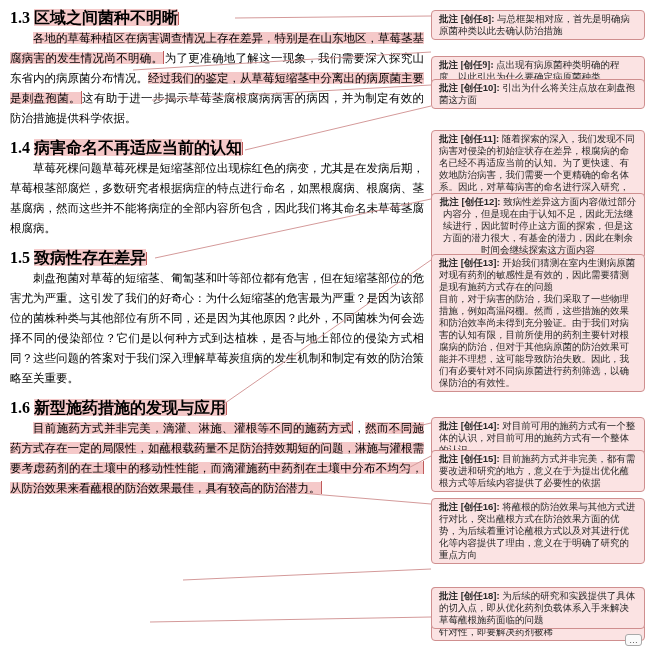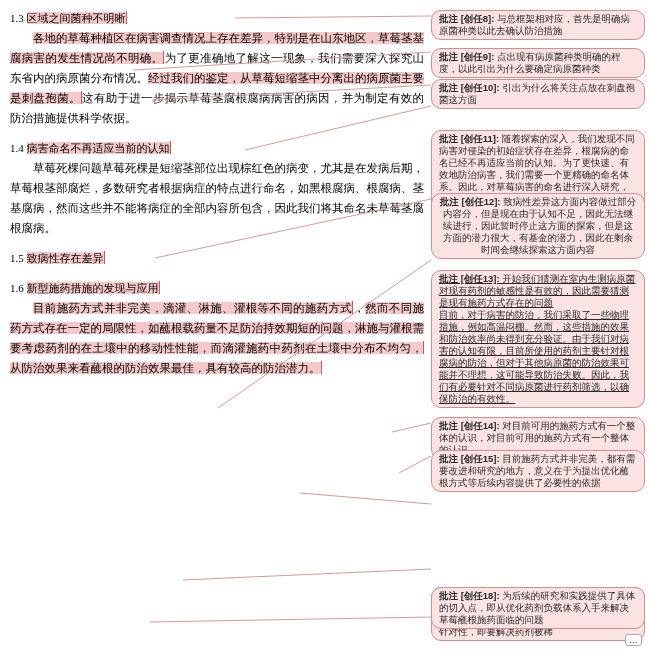--- a/index.html
+++ b/index.html
@@ -9,31 +9,31 @@
   }
   svg.connectors{position:absolute;left:0;top:0;width:649px;height:670px;z-index:1;pointer-events:none;}
 
   
   .document{
     position:absolute;left:0;top:0;width:428px;box-sizing:border-box;
     padding:8px 4px 0 10px;z-index:0;
     font-family:"Liberation Serif","DejaVu Serif",serif;
     font-size:11.5px;line-height:20px;color:#000;text-align:justify;
   }
-  .doc-heading{font-weight:normal;font-size:11px;margin:10px 0 0 0;}
+  .doc-heading{font-weight:bold;font-size:16px;margin:10px 0 0 0;}
   .doc-heading.first{margin-top:0;}
   .doc-para{margin:0;text-indent:2em;}
   .hl{background:var(--hl,#f5c9c9);}
   .anchor-bar{display:inline-block;width:1px;height:13px;background:var(--bar,#bf5b5b);vertical-align:-2px;}
 
   
   .comments-column{position:absolute;left:425px;top:0;width:224px;height:670px;z-index:2;}
   .comment-box{
     position:absolute;left:6px;width:214px;box-sizing:border-box;
-    background:var(--boxbg,#fbe3e3);border:1px solid var(--boxbd,#cf8f8f);border-radius:10px;
+    background:var(--boxbg,#fbe3e3);border:1px solid var(--boxbd,#cf8f8f);border-radius:4px;
     padding:2px 7px;font-size:9.5px;line-height:12px;color:#282828;
     white-space:pre-line;
   }
   .comment-label{font-weight:bold;}
   .overflow-btn{
     position:absolute;right:2px;bottom:-6px;width:17px;height:12px;
     background:#fafafa;border:1px solid #a9a9a9;border-radius:3px;
     font-size:9px;line-height:7px;text-align:center;color:#555;padding:0;cursor:pointer;
   }
 </style>
@@ -52,28 +52,30 @@
     <line x1="300" y1="493" x2="431" y2="504" stroke="#d49a9a" stroke-width="1"></line>
     <line x1="183" y1="580" x2="431" y2="569" stroke="#d49a9a" stroke-width="1"></line>
     <line x1="150" y1="622" x2="431" y2="617" stroke="#d49a9a" stroke-width="1"></line>
   </svg>
 <div class="document">
     <div class="doc-heading first"><span>1.3&nbsp;</span><span class="hl">区域之间菌种不明晰</span><span class="anchor-bar"></span></div>
     <p class="doc-para"><span class="hl">各地的草莓种植区在病害调查情况上存在差异，特别是在山东地区，草莓茎基腐病害的发生情况尚不明确。</span><span class="anchor-bar"></span><span>为了更准确地了解这一现象，我们需要深入探究山东省内的病原菌分布情况。</span><span class="hl">经过我们的鉴定，从草莓短缩茎中分离出的病原菌主要是刺盘孢菌。</span><span class="anchor-bar"></span><span>这有助于进一步揭示草莓茎腐根腐病病害的病因，并为制定有效的防治措施提供科学依据。</span></p>
     <div class="doc-heading"><span>1.4&nbsp;</span><span class="hl">病害命名不再适应当前的认知</span><span class="anchor-bar"></span></div>
     <p class="doc-para"><span>草莓死棵问题草莓死棵是短缩茎部位出现棕红色的病变，尤其是在发病后期，草莓根茎部腐烂，多数研究者根据病症的特点进行命名，如黑根腐病、根腐病、茎基腐病，然而这些并不能将病症的全部内容所包含，因此我们将其命名未草莓茎腐根腐病。</span></p>
     <div class="doc-heading"><span>1.5&nbsp;</span><span class="hl">致病性存在差异</span><span class="anchor-bar"></span></div>
+    <p class="doc-para"><span>刺盘孢菌对草莓的短缩茎、匍匐茎和叶等部位都有危害，但在短缩茎部位的危害尤为严重。这引发了我们的好奇心：为什么短缩茎的危害最为严重？是因为该部位的菌株种类与其他部位有所不同，还是因为其他原因？此外，不同菌株为何会选择不同的侵染部位？它们是以何种方式到达植株，是否与地上部位的侵染方式相同？这些问题的答案对于我们深入理解草莓炭疽病的发生机制和制定有效的防治策略至关重要。</span></p>
     <div class="doc-heading"><span>1.6&nbsp;</span><span class="hl">新型施药措施的发现与应用</span><span class="anchor-bar"></span></div>
     <p class="doc-para"><span class="hl">目前施药方式并非完美，滴灌、淋施、灌根等不同的施药方式</span><span class="anchor-bar"></span><span>，</span><span class="hl">然而不同施药方式存在一定的局限性，如蘸根载药量不足防治持效期短的问题，淋施与灌根需要考虑药剂的在土壤中的移动性性能，而滴灌施药中药剂在土壤中分布不均匀，</span><span class="anchor-bar"></span><span class="hl">从防治效果来看蘸根的防治效果最佳，具有较高的防治潜力。</span><span class="anchor-bar"></span></p>
   </div>
 <div class="comments-column">
     <div class="comment-box" style="top: 10px;"><span class="comment-label">批注 [创任8]: </span><span>与总框架相对应，首先是明确病原菌种类以此去确认防治措施</span></div>
-    <div class="comment-box" style="top: 48px;"><span class="comment-label">批注 [创任9]: </span><span>点出现有病原菌种类明确的程度，以此引出为什么要确定病原菌种类</span></div>
+    <div class="comment-box" style="top: 56px; font-family: Liberation Serif, serif;"><span class="comment-label">批注 [创任9]: </span><span>点出现有病原菌种类明确的程度，以此引出为什么要确定病原菌种类</span></div>
     <div class="comment-box" style="top: 79px;"><span class="comment-label">批注 [创任10]: </span><span>引出为什么将关注点放在刺盘孢菌这方面</span></div>
     <div class="comment-box" style="top: 100px; margin-top: 30px;"><span class="comment-label">批注 [创任11]: </span><span>随着探索的深入，我们发现不同病害对侵染的初始症状存在差异，根腐病的命名已经不再适应当前的认知。为了更快速、有效地防治病害，我们需要一个更精确的命名体系。因此，对草莓病害的命名进行深入研究，将有助于我们更好地理解其发生规律，为防治工作提供更有针对性的指导。</span></div>
     <div class="comment-box" style="top: 193px; text-align: center;"><span class="comment-label">批注 [创任12]: </span><span>致病性差异这方面内容做过部分内容分，但是现在由于认知不足，因此无法继续进行，因此暂时停止这方面的探索，但是这方面的潜力很大，有基金的潜力，因此在剩余时间会继续探索这方面内容</span></div>
-    <div class="comment-box" style="top: 270px; text-decoration: underline;"><span class="comment-label">批注 [创任13]: </span><span>开始我们猜测在室内生测病原菌对现有药剂的敏感性是有效的，因此需要猜测是现有施药方式存在的问题
+    <div class="comment-box" style="top: 254px;"><span class="comment-label">批注 [创任13]: </span><span>开始我们猜测在室内生测病原菌对现有药剂的敏感性是有效的，因此需要猜测是现有施药方式存在的问题
 目前，对于病害的防治，我们采取了一些物理措施，例如高温闷棚。然而，这些措施的效果和防治效率尚未得到充分验证。由于我们对病害的认知有限，目前所使用的药剂主要针对根腐病的防治，但对于其他病原菌的防治效果可能并不理想，这可能导致防治失败。因此，我们有必要针对不同病原菌进行药剂筛选，以确保防治的有效性。</span></div>
     <div class="comment-box" style="top: 417px;"><span class="comment-label">批注 [创任14]: </span><span>对目前可用的施药方式有一个整体的认识，对目前可用的施药方式有一个整体的认识</span></div>
     <div class="comment-box" style="top: 450px;"><span class="comment-label">批注 [创任15]: </span><span>目前施药方式并非完美，都有需要改进和研究的地方，意义在于为提出优化蘸根方式等后续内容提供了必要性的依据</span></div>
+    <div class="comment-box" style="top: 498px;"><span class="comment-label">批注 [创任16]: </span><span>将蘸根的防治效果与其他方式进行对比，突出蘸根方式在防治效果方面的优势，为后续着重讨论蘸根方式以及对其进行优化等内容提供了理由，意义在于明确了研究的重点方向</span></div>
     <div class="comment-box" style="top: 563px; margin-top: 24px;"><span class="comment-label">批注 [创任17]: </span><span>在草莓种植这个特定场景下，现有的蘸根施药方式存在的实际问题，意义在于明确了需要对蘸根方式进行优化的具体原因和针对性，即要解决药剂被稀</span><button class="overflow-btn">…</button></div>
     <div class="comment-box" style="top: 587px;"><span class="comment-label">批注 [创任18]: </span><span>为后续的研究和实践提供了具体的切入点，即从优化药剂负载体系入手来解决草莓蘸根施药面临的问题</span></div>
   </div>
 
 </body></html>

